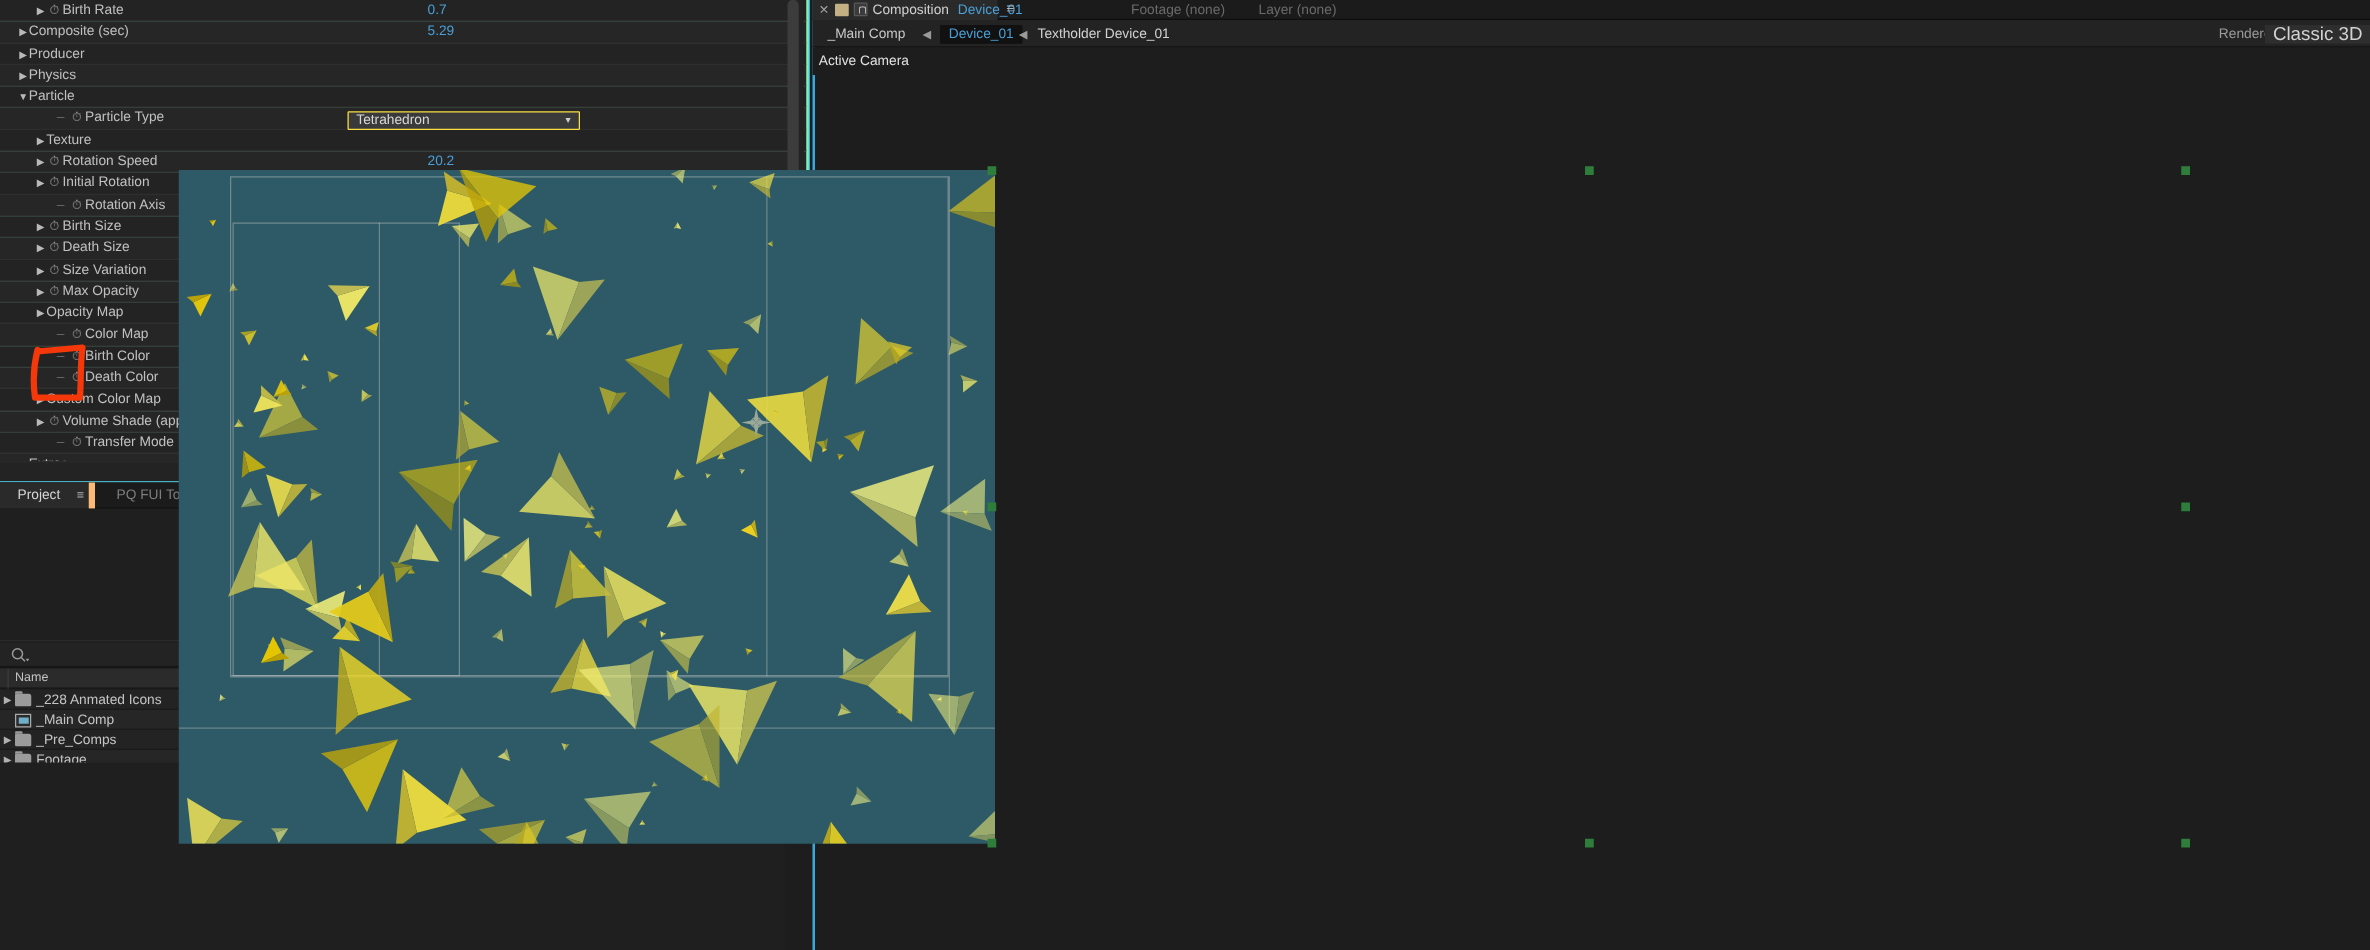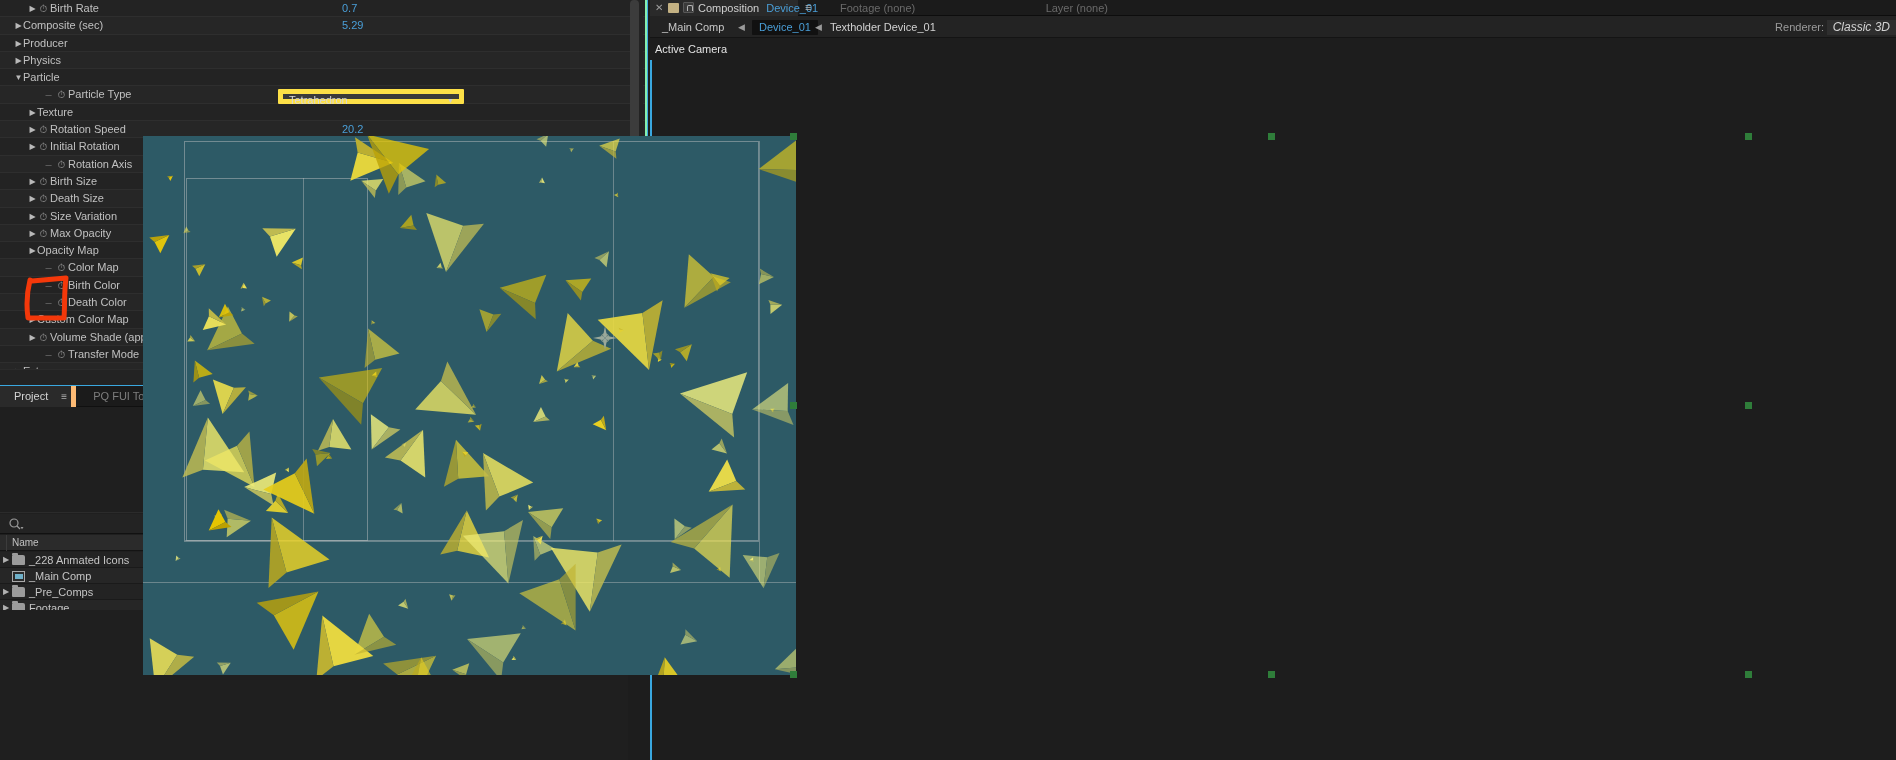--- a/index.html
+++ b/index.html
@@ -38,21 +38,21 @@
     display:inline-block; width:13px; text-align:center; color:#9a9a9a;
     font-size:10px; vertical-align:top;
   }
   .dash { display:inline-block; width:13px; text-align:center; color:#6a6a6a;
     font-size:11px; vertical-align:top;}
   .val-num {
     position:absolute; left:342px; top:0; color:#4a9fd8; font-size:11px;
   }
   .dd {
     position:absolute; top:2.5px; height:15px; line-height:13px;
-    background:#3a3a3a; border:5px solid #fde047; border-radius:1px;
+    background:#3a3a3a; border:1px solid #fde047; border-radius:1px;
     color:#d8d8d8; font-size:11px; padding-left:6px;
   }
   .dd .caret {
     position:absolute; right:5px; top:0px; font-size:7px; color:#cfcfcf;
   }
   .swatch {
     position:absolute; top:3px; width:20px; height:11px;
     border:1px solid #555;
   }
   .eyedrop {
@@ -230,21 +230,21 @@
   #bc-active{
     background:#111; color:#4a9fd8; padding:0 7px;
     height:15px; line-height:15px; top:4px; border-radius:1px;
   }
   #renderer-label{
     position:absolute; right:72px; top:0; height:22px; line-height:22px;
     color:#9a9a9a; font-size:11px;
   }
   #renderer-value{
     position:absolute; right:0px; top:4px; height:15px; line-height:15px;
-    background:#2e2e2e; color:#d2d2d2; font-size:12px; padding:0 6px;font-style:italic;
+    background:#2e2e2e; color:#d2d2d2; font-size:15px; padding:0 6px;
   }
 
   #camera-bar{
     position:relative; height:22px; background:#1d1d1d;
   }
   #active-camera{
     position:absolute; left:0px; top:0; height:22px; line-height:22px;
     color:#e2e2e2; font-size:11px;
   }
   #comp-left-accent{
@@ -365,22 +365,22 @@
 
     <div id="comp-tabbar">
       <div class="ctab active" style="left:0;width:148px;padding-left:48px;">
         <span>Composition</span>
         <span style="color:#4a9fd8;margin-left:4px;">Device_01</span>
       </div>
       <div id="comp-closex">✕</div>
       <div id="comp-tabicon"></div>
       <div id="comp-lockicon"></div>
       <div id="comp-menuglyph" style="left:155px;">≡</div>
-      <div class="ctab inactive" style="left:190px;width:140px;text-align:left;">Footage (none)</div>
-      <div class="ctab inactive" style="left:318px;width:140px;text-align:right;">Layer (none)</div>
+      <div class="ctab inactive" style="left:190px;width:140px;text-align:right;">Footage (none)</div>
+      <div class="ctab inactive" style="left:318px;width:140px;text-align:center;">Layer (none)</div>
     </div>
 
     <div id="breadcrumb-bar">
       <div class="bc" style="left:12px;">_Main Comp</div>
       <div class="bc bc-arrow" style="left:88px;">◀</div>
       <div class="bc" id="bc-active" style="left:102px;">Device_01</div>
       <div class="bc bc-arrow" style="left:165px;">◀</div>
       <div class="bc" style="left:180px;color:#d2d2d2;">Textholder Device_01</div>
       <div id="renderer-label">Renderer:</div>
       <div id="renderer-value">Classic 3D</div>

